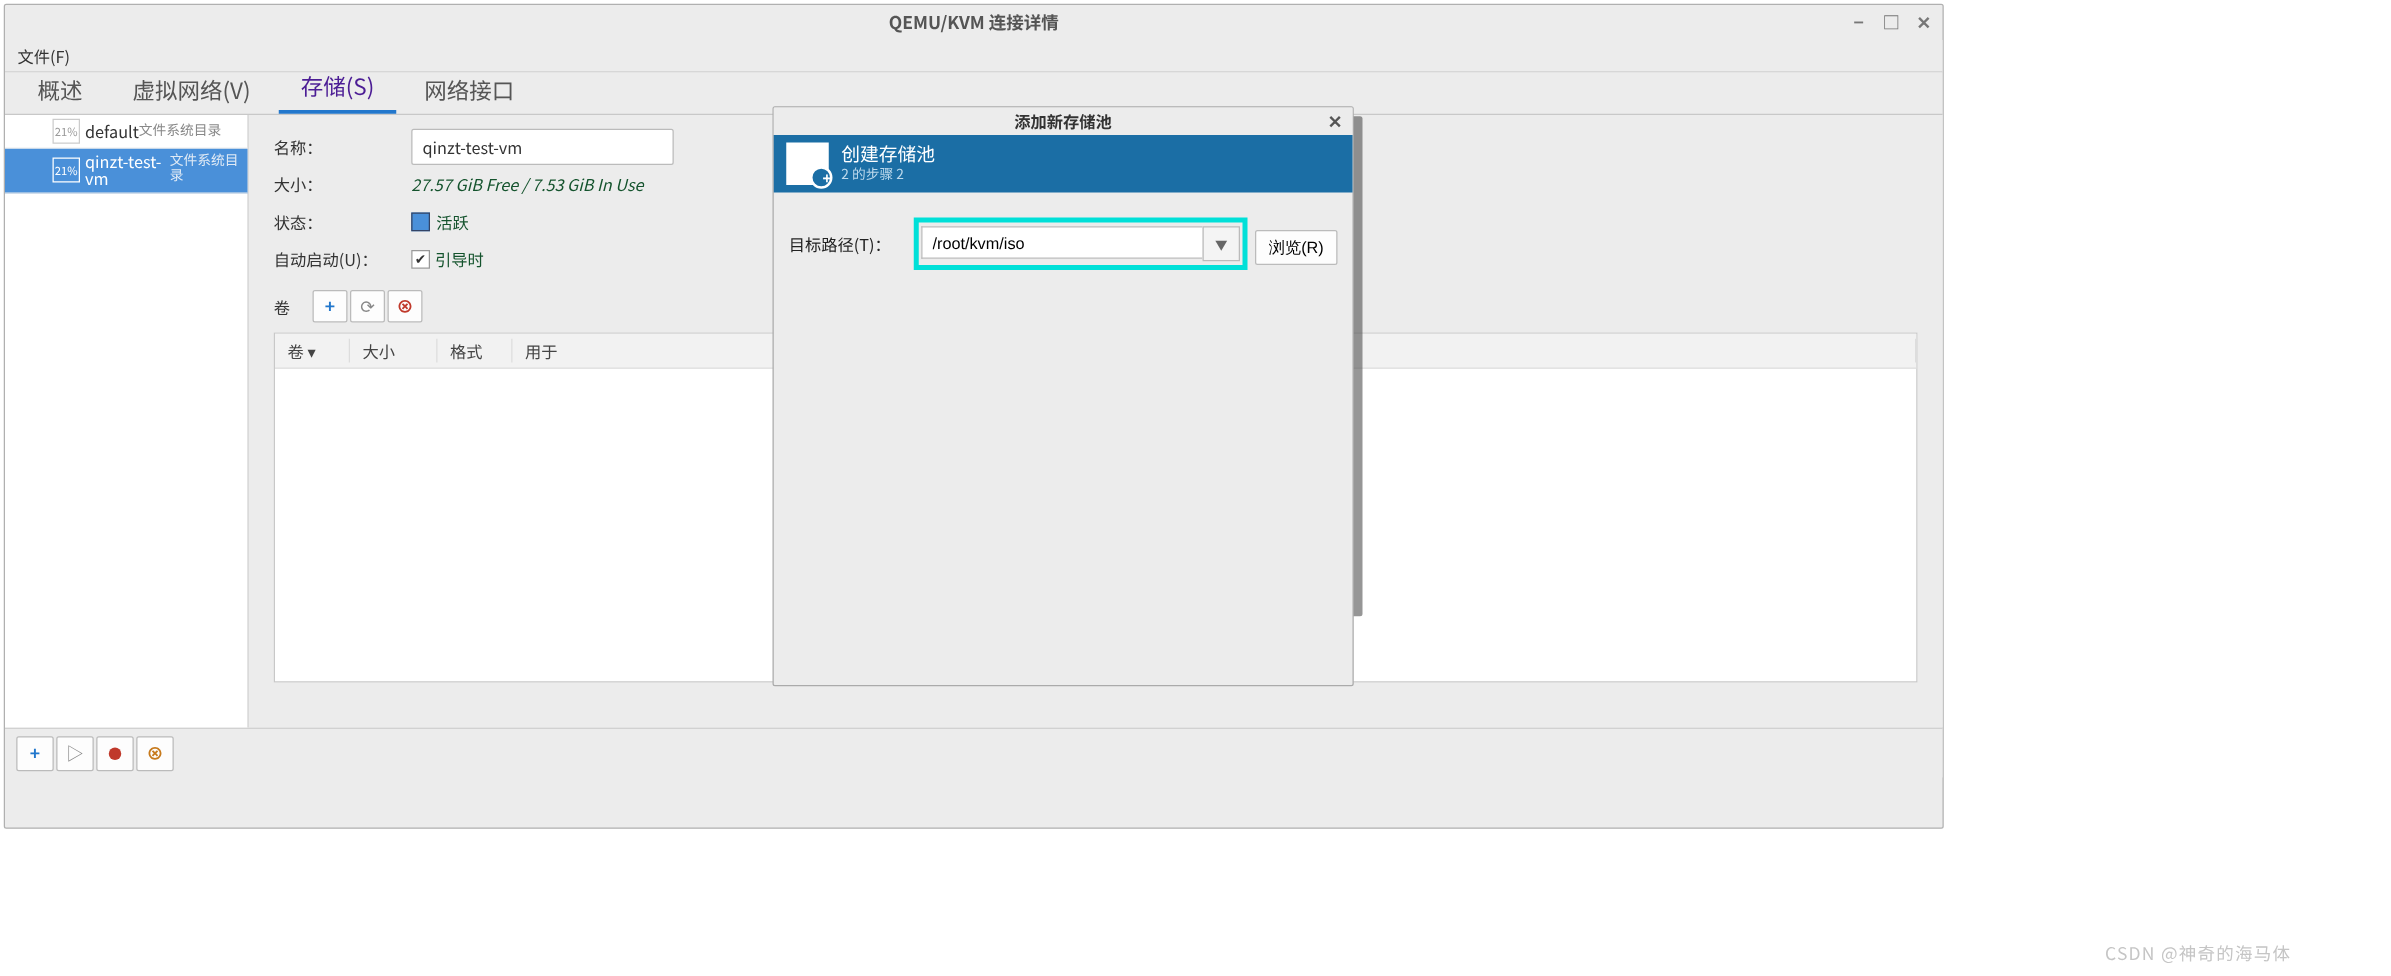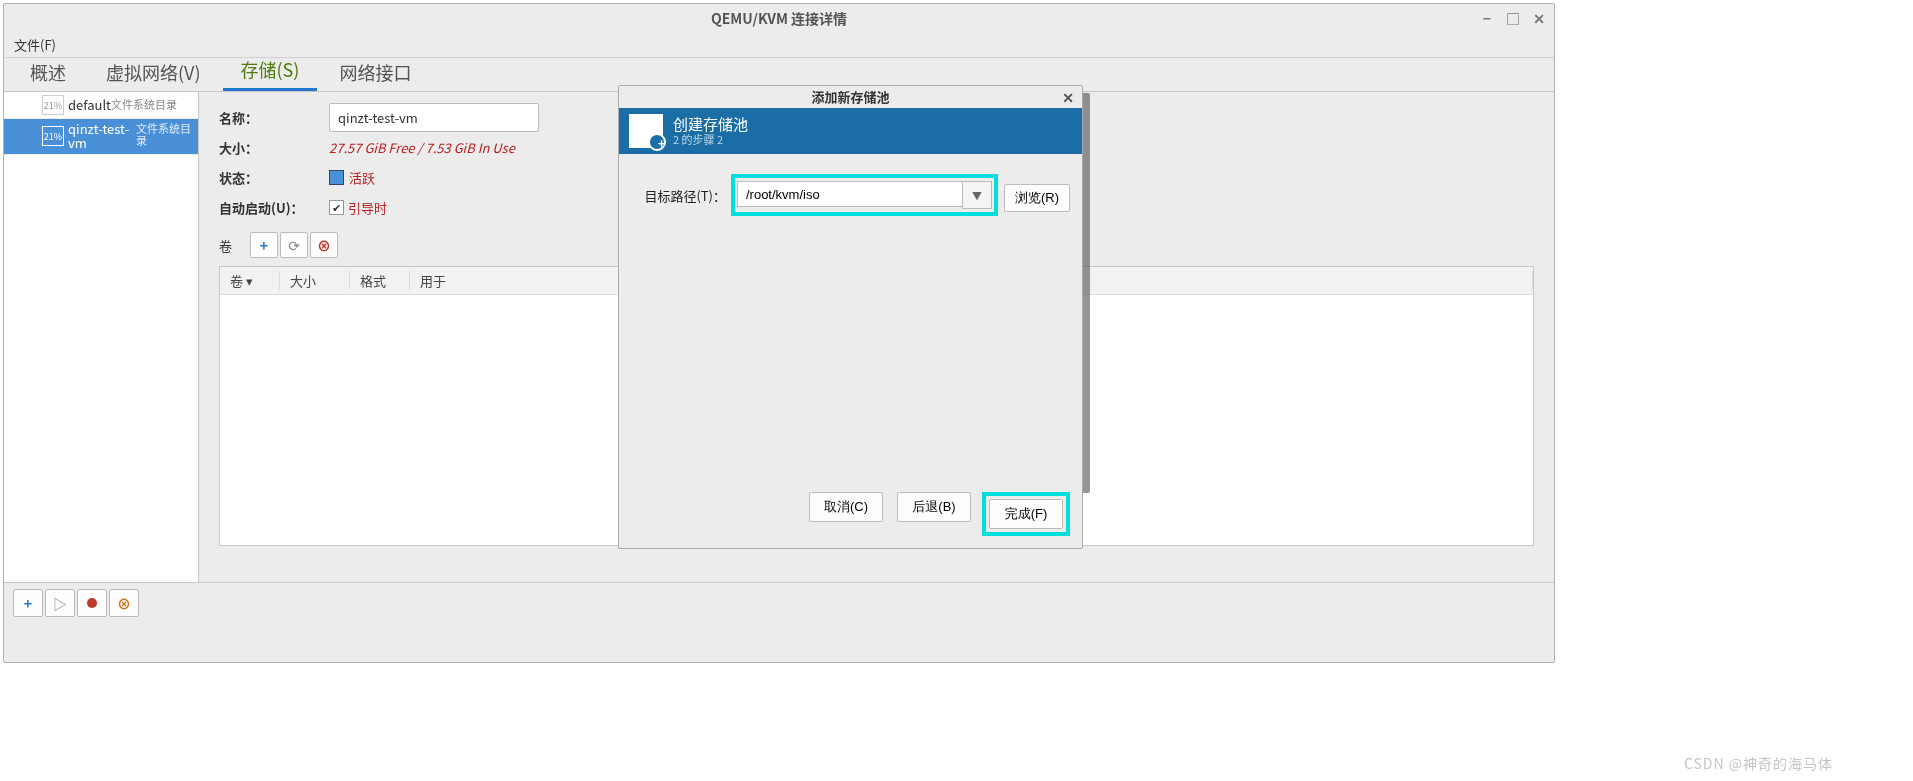--- a/index.html
+++ b/index.html
@@ -10,37 +10,37 @@
   .main-win { position:absolute; left:3px; top:3px; width:1552px; height:660px; border:1px solid #b0b0b0; background:#ececec; border-radius:2px; }
 
   .titlebar { height:28px; line-height:28px; text-align:center; font-size:14px; color:#555; position:relative; font-weight:bold; }
   .titlebar .winctl { position:absolute; right:8px; top:0; display:flex; gap:12px; color:#777; }
   .winctl span { cursor:pointer; font-size:14px; display:inline-block; width:14px; text-align:center; }
 
   .menubar { height:26px; line-height:26px; padding:0 10px; background:#ececec; border-bottom:1px solid #d0d0d0; color:#333; }
 
   .tabrow { display:flex; align-items:flex-end; padding:0 6px; border-bottom:1px solid #c8c8c8; background:#ececec; height:34px; }
   .tabrow .tab { padding:6px 18px; margin:0 2px; color:#555; cursor:pointer; font-size:18px; }
-  .tabrow .tab.active { color:#4d7c0f; border-bottom:3px solid #2277cc; }
+  .tabrow .tab.active { color:#4c1d95; border-bottom:3px solid #2277cc; }
 
   .content { display:flex; height:490px; background:#ececec; }
 
   .poollist { width:195px; border-right:1px solid #c8c8c8; background:#fff; }
   .poolitem { display:flex; align-items:center; padding:3px 6px; border-bottom:1px solid #eee; cursor:pointer; }
   .poolitem .pct { width:22px; font-size:9px; color:#999; border:1px solid #ccc; margin-right:4px; height:20px; display:flex; align-items:center; justify-content:center; background:#fff; flex-shrink:0;margin-left:32px;}
   .poolitem.selected { background:#4a90d9; color:#fff; }
   .poolitem.selected .pct { border-color:#fff; color:#fff; background:transparent;}
   .poolitem .ptxt { display:flex; line-height:1.1; }
   .poolitem .ptxt .sub { font-size:11px; color:#888; }
   .poolitem.selected .ptxt .sub { color:#e0eaf5; }
 
   .detail { flex:1; padding:10px 20px; background:#ececec; }
   .drow { display:flex; align-items:center; height:30px; font-size:13px; color:#333; }
-  .drow label { width:110px; color:#333;font-weight:bold; }
-  .drow .val { color:#b91c1c;text-align:right; }
+  .drow label { width:110px; color:#333; }
+  .drow .val { color:#14532d;text-align:right; }
   .drow .ital { font-style:italic; }
   .namebox { border:1px solid #bbb; background:#fff; padding:4px 8px; width:210px; border-radius:2px; display:inline-block; }
   .chk { width:15px; height:15px; border:1px solid #999; background:#fff; display:inline-flex; align-items:center; justify-content:center; margin-right:4px; font-size:11px; color:#333;}
   .state-ico { width:15px; height:15px; display:inline-block; background:#4a90d9; margin-right:5px; vertical-align:middle; border:1px solid #346; }
 
   .volhdr { display:flex; align-items:center; margin-top:10px; }
   .volhdr span.lbl { width:30px; color:#333; }
   .volbtn { width:28px; height:26px; border:1px solid #bbb; background:#fdfdfd; margin:0 1px; display:inline-flex; align-items:center; justify-content:center; cursor:pointer; font-size:14px; color:#444; border-radius:2px;}
   .plus { color:#2277cc; font-weight:bold;}
   .circ { color:#888;}
@@ -63,21 +63,21 @@
   .dtitle .close { position:absolute; right:8px; top:0; cursor:pointer; color:#555; font-size:14px;}
   .dhdr { background:#1b6ea5; height:46px; display:flex; align-items:center; padding:0 10px; color:#fff; }
   .dhdr .ico { width:34px; height:34px; background:#fff; margin-right:10px; position:relative; }
   .dhdr .ico:after { content:""; position:absolute; right:-3px; bottom:-3px; width:14px; height:14px; border-radius:50%; background:#1b6ea5; border:2px solid #fff; }
   .dhdr .ico:before { content:"+"; position:absolute; right:-2px; bottom:-3px; color:#fff; font-size:12px; z-index:2; font-weight:bold;}
   .dhdr .tt { font-size:15px; line-height:1.2; }
   .dhdr .tt .sub { font-size:11px; color:#bcd9ec; }
 
   .dbody { flex:1; padding:20px 12px; }
   .dfrow { display:flex; align-items:center; }
-  .dfrow label { width:95px; text-align:right; margin-right:5px; font-size:13px; color:#222;}
+  .dfrow label { width:95px; margin-right:5px; font-size:13px; color:#222;}
   .combo-wrap { border:4px solid #00e0d8; padding:3px 2px; display:inline-block; }
   .combo { display:flex; }
   .combo input { width:225px; height:26px; border:1px solid #bbb; border-right:none; padding:0 8px; font-size:13px; }
   .combo .arrow { width:30px; height:28px; border:1px solid #bbb; background:#f4f4f4; display:inline-flex; align-items:center; justify-content:center; color:#666; cursor:pointer; font-size:10px;}
   .browsebtn { height:28px; border:1px solid #bbb; background:#fdfdfd; padding:0 10px; margin-left:6px; cursor:pointer; font-size:13px; border-radius:2px; position:relative; top:3px;}
 
   .dfooter { padding:10px 12px 12px; display:flex; justify-content:flex-end; gap:14px; }
   .dbtn { border:1px solid #bbb; background:#fdfdfd; height:30px; padding:0 14px; font-size:13px; cursor:pointer; border-radius:2px; min-width:74px;}
   .finish-wrap { border:4px solid #00e0d8; padding:3px; margin-left:-3px; }
 
@@ -209,24 +209,17 @@
         <label>目标路径(T)：</label>
         <span class="combo-wrap">
           <span class="combo">
             <input type="text" value="/root/kvm/iso" style="">
             <span class="arrow">▼</span>
           </span>
         </span>
         <button class="browsebtn">浏览(R)</button>
       </div>
     </div>
-    <div class="dfooter">
-      <button class="dbtn">取消(C)</button>
-      <button class="dbtn">后退(B)</button>
-      <span class="finish-wrap">
-        <button class="dbtn">完成(F)</button>
-      </span>
-    </div>
   </div>
 
   <div class="watermark">CSDN @神奇的海马体</div>
 
 </div>
 
 </body></html>

